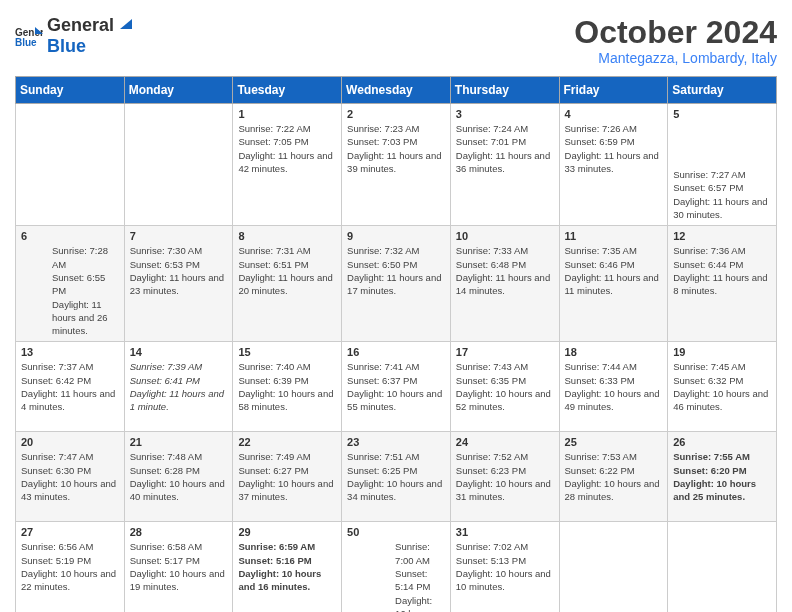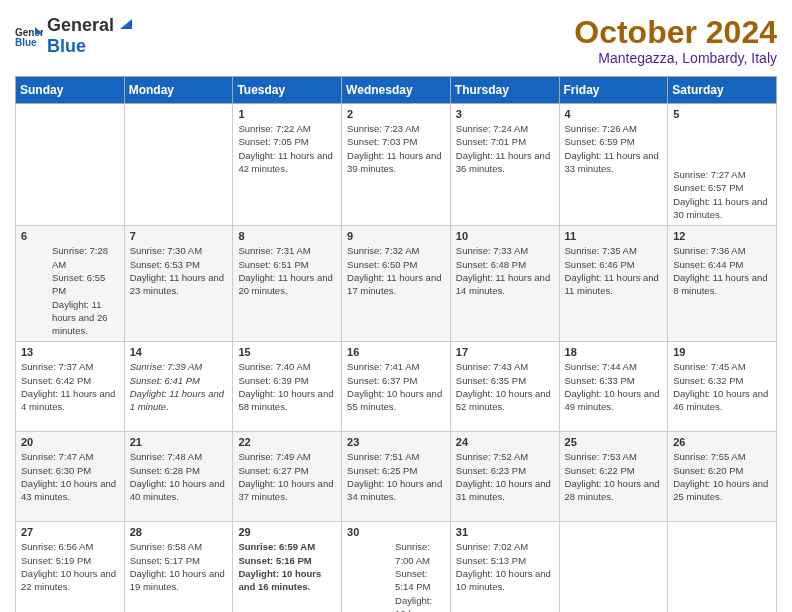--- a/index.html
+++ b/index.html
@@ -34,26 +34,26 @@
     .logo-icon {
       width: 28px;
       height: 28px;
     }
     .title-area {
       text-align: right;
     }
     .month-title {
       font-size: 32px;
       font-weight: bold;
-      color: #a16207;
+      color: #404040;
       line-height: 1.1;
     }
     .location {
       font-size: 14px;
-      color: #4c1d95;
+      color: #3b82f6;
     }
     table {
       width: 100%;
       border-collapse: collapse;
       table-layout: fixed;
     }
     thead tr th {
       background: #1565c0;
       color: #fff;
       font-size: 12px;
@@ -287,21 +287,21 @@
 Daylight: 10 hours and 31 minutes.</div>
         </td>
         <td>
           <span class="day-number">25</span>
           <div class="day-info" style="white-space: pre-line;">Sunrise: 7:53 AM
 Sunset: 6:22 PM
 Daylight: 10 hours and 28 minutes.</div>
         </td>
         <td>
           <span class="day-number">26</span>
-          <div class="day-info" style="white-space: pre-line;">Sunrise: 7:55 AM
+          <div class="day-info" style="white-space: pre-line; font-weight: bold;">Sunrise: 7:55 AM
 Sunset: 6:20 PM
 Daylight: 10 hours and 25 minutes.</div>
         </td>
       </tr>
       <tr>
         <td>
           <span class="day-number">27</span>
           <div class="day-info" style="white-space: pre-line;">Sunrise: 6:56 AM
 Sunset: 5:19 PM
 Daylight: 10 hours and 22 minutes.</div>
@@ -312,21 +312,21 @@
 Sunset: 5:17 PM
 Daylight: 10 hours and 19 minutes.</div>
         </td>
         <td>
           <span class="day-number">29</span>
           <div class="day-info" style="white-space: pre-line; font-weight: bold;">Sunrise: 6:59 AM
 Sunset: 5:16 PM
 Daylight: 10 hours and 16 minutes.</div>
         </td>
         <td>
-          <span class="day-number">30</span>
+          <span class="day-number">50</span>
           <div class="day-info" style="white-space: pre-line; margin-left: 48px;">Sunrise: 7:00 AM
 Sunset: 5:14 PM
 Daylight: 10 hours and 13 minutes.</div>
         </td>
         <td>
           <span class="day-number">31</span>
           <div class="day-info" style="white-space: pre-line;">Sunrise: 7:02 AM
 Sunset: 5:13 PM
 Daylight: 10 hours and 10 minutes.</div>
         </td>

